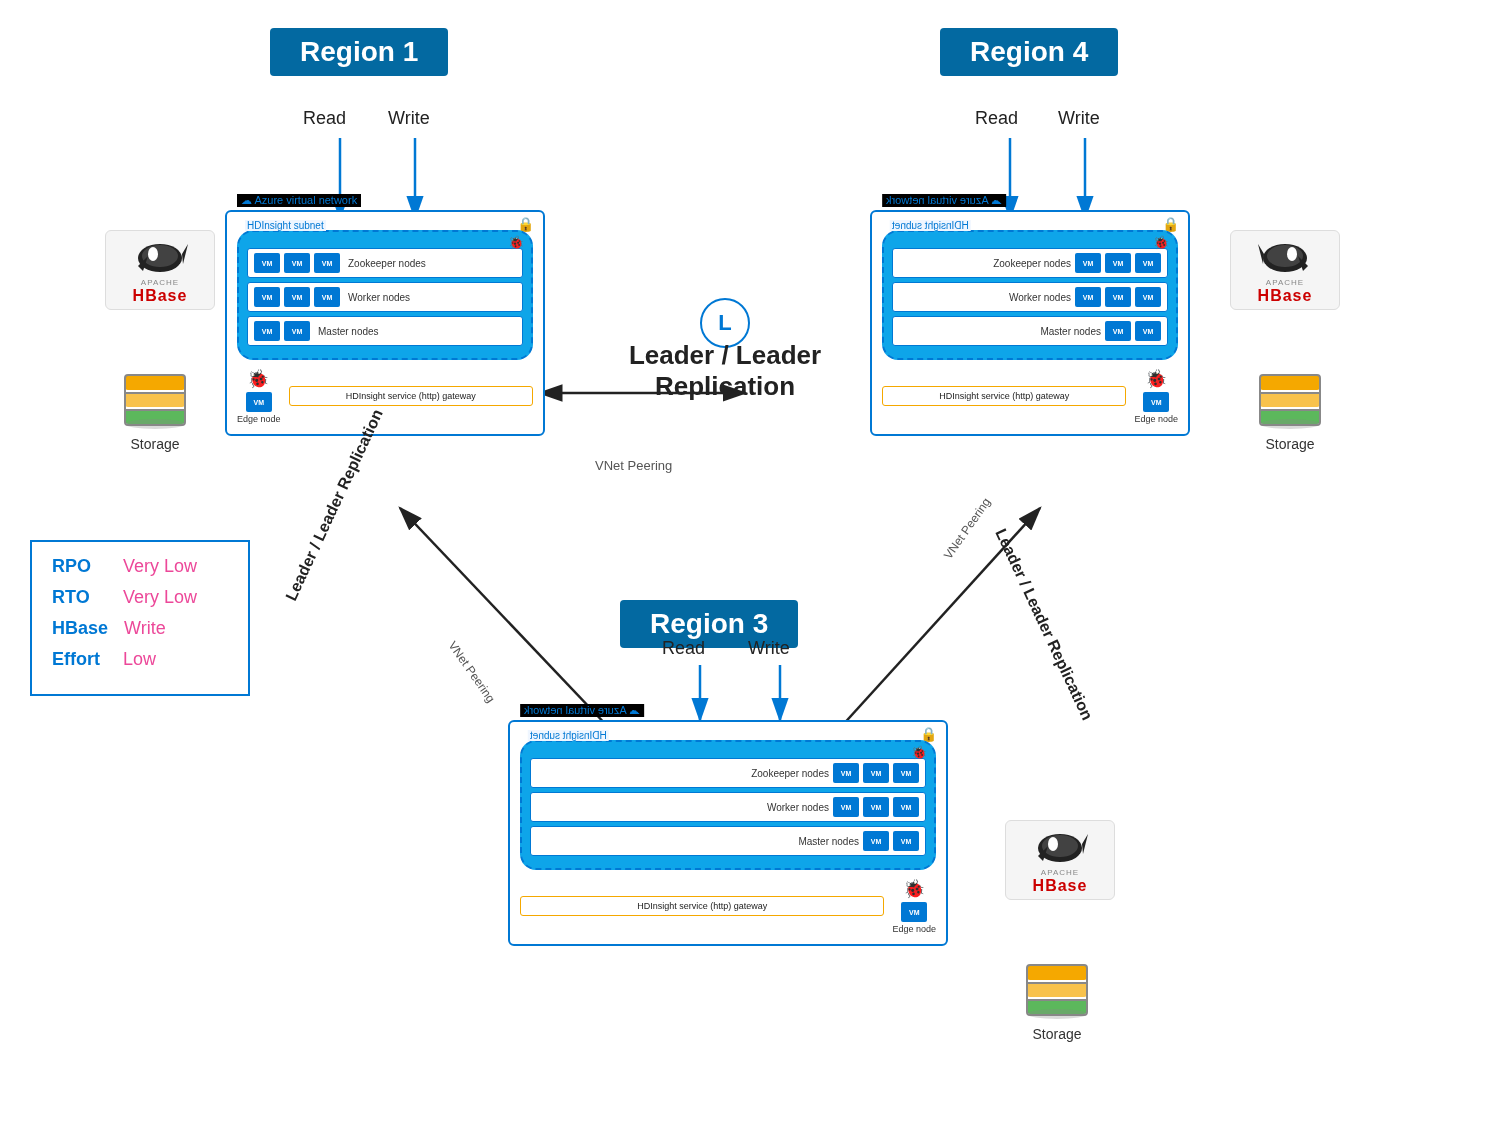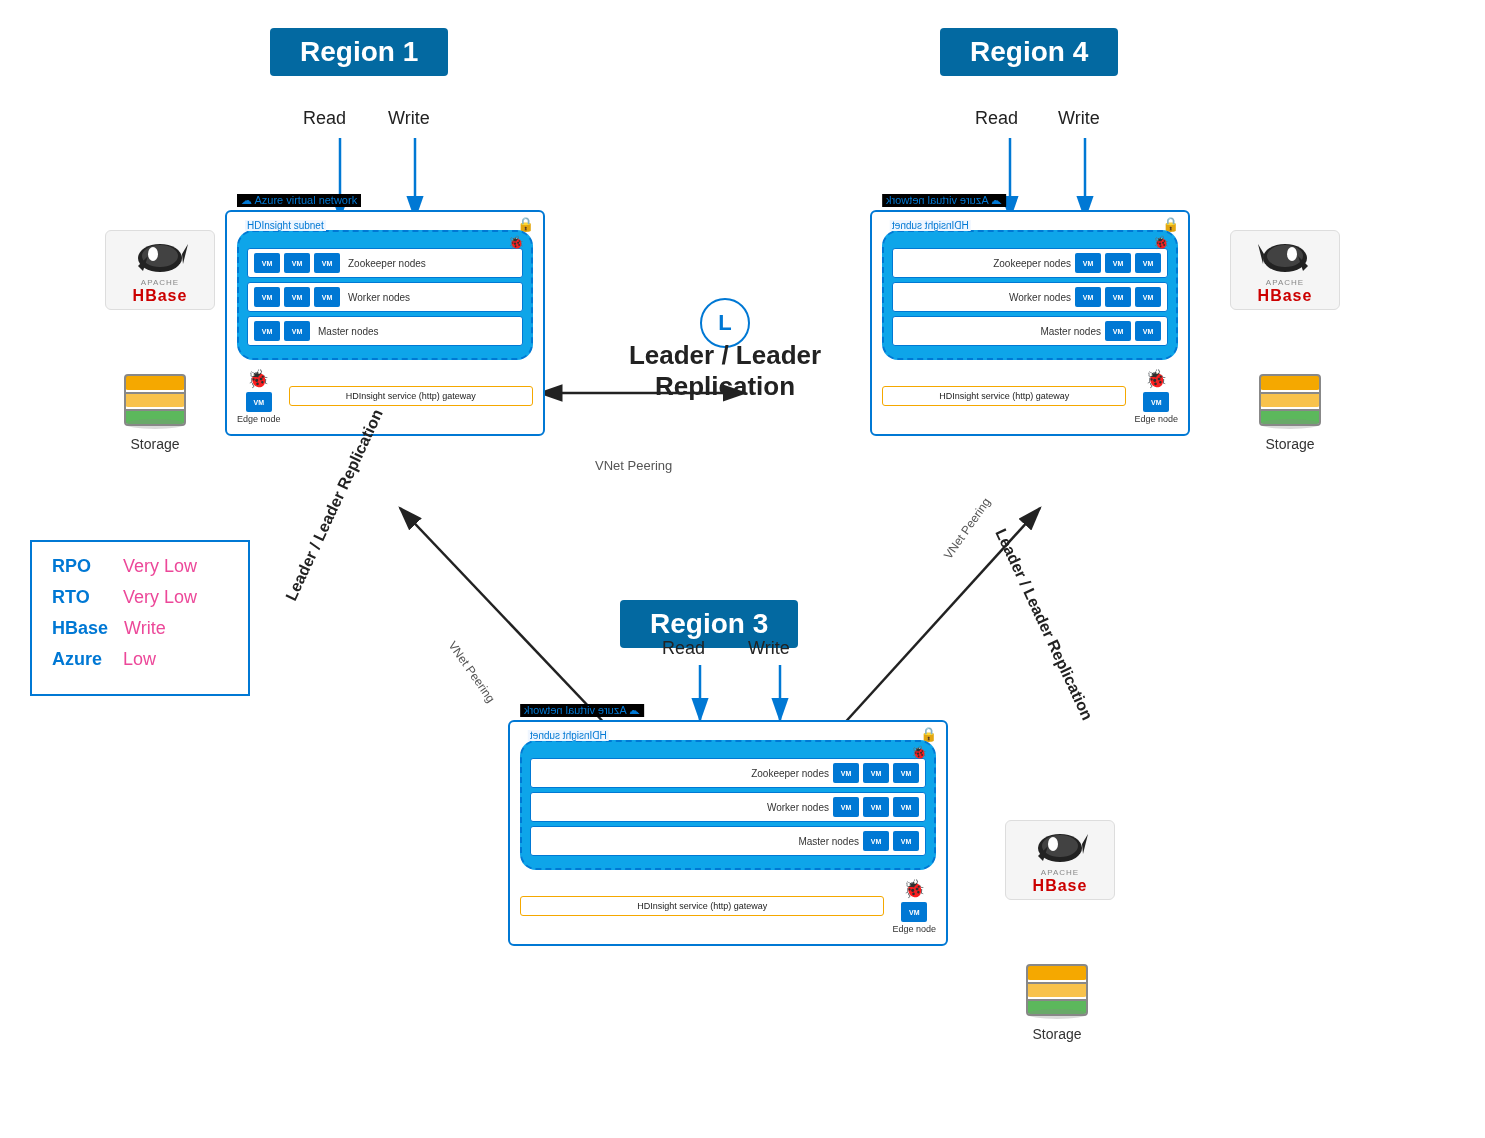--- a/index.html
+++ b/index.html
@@ -511,16 +511,16 @@
   </div>
   <div class="info-row">
     <span class="info-key">RTO</span>
     <span class="info-val">Very Low</span>
   </div>
   <div class="info-row">
     <span class="info-key">HBase</span>
     <span class="info-val">Write</span>
   </div>
   <div class="info-row">
-    <span class="info-key">Azure</span>
+    <span class="info-key">Effort</span>
     <span class="info-val">Low</span>
   </div>
 </div>
 
 </body></html>

